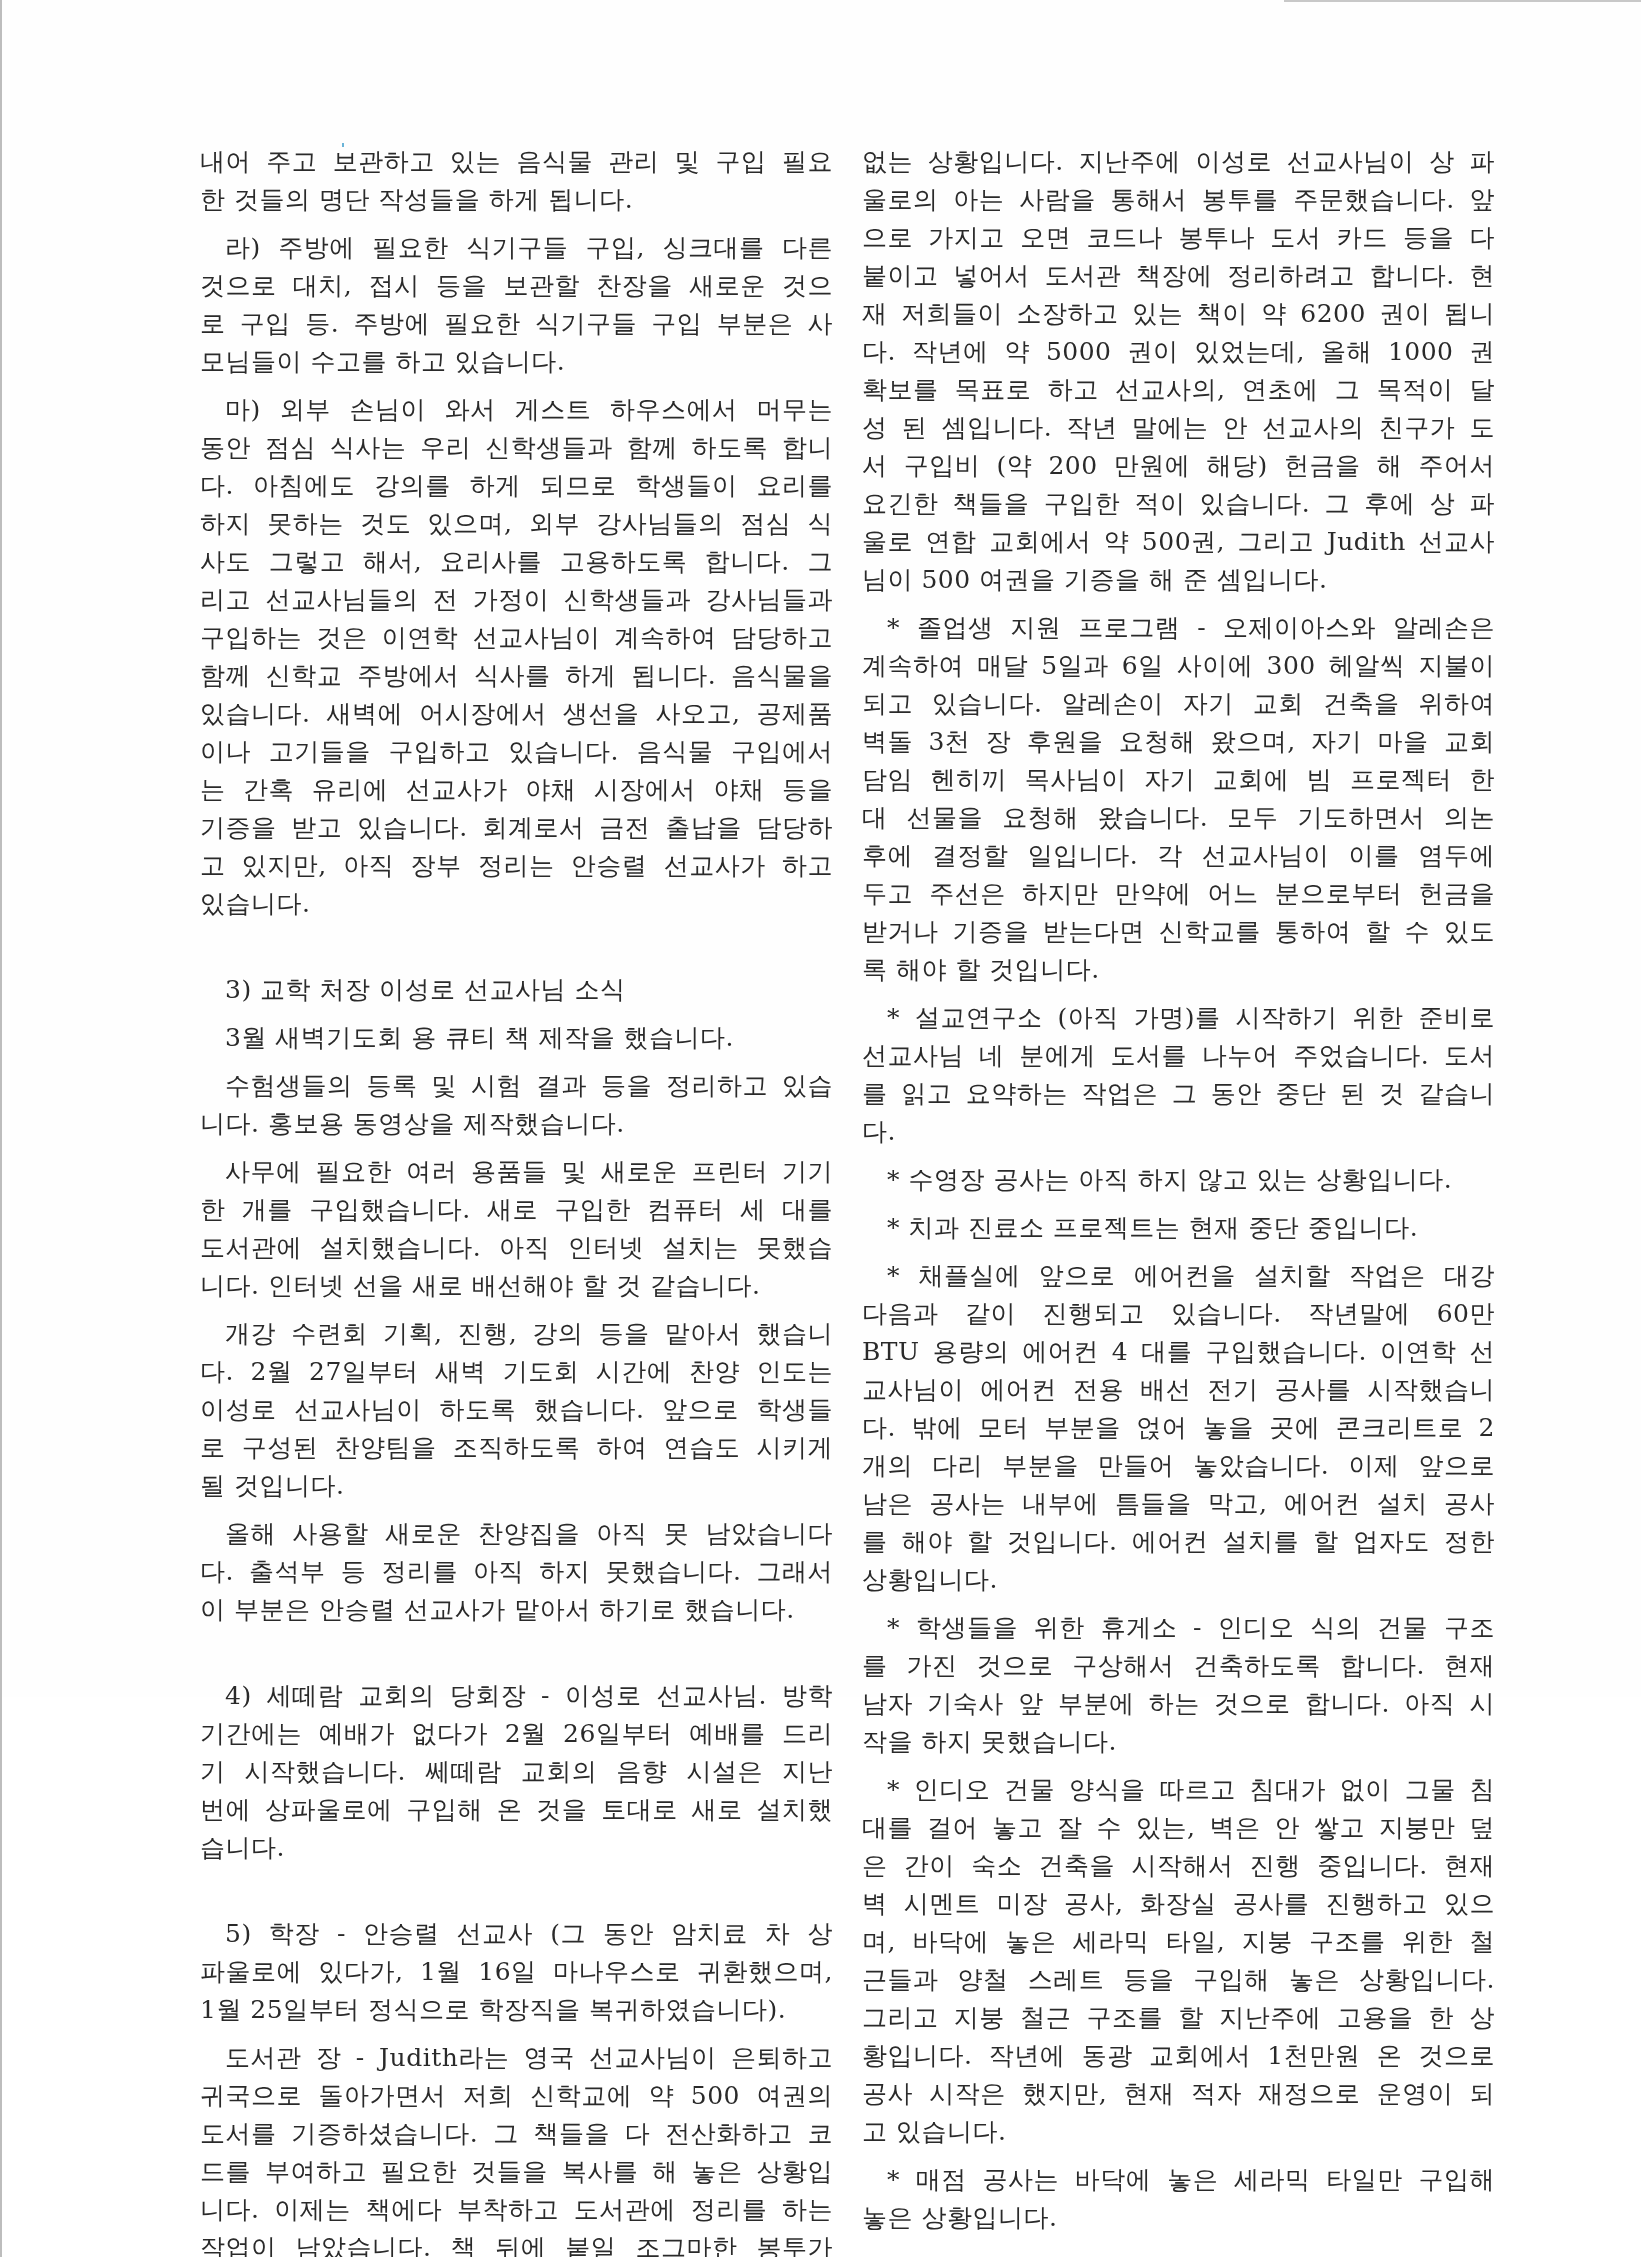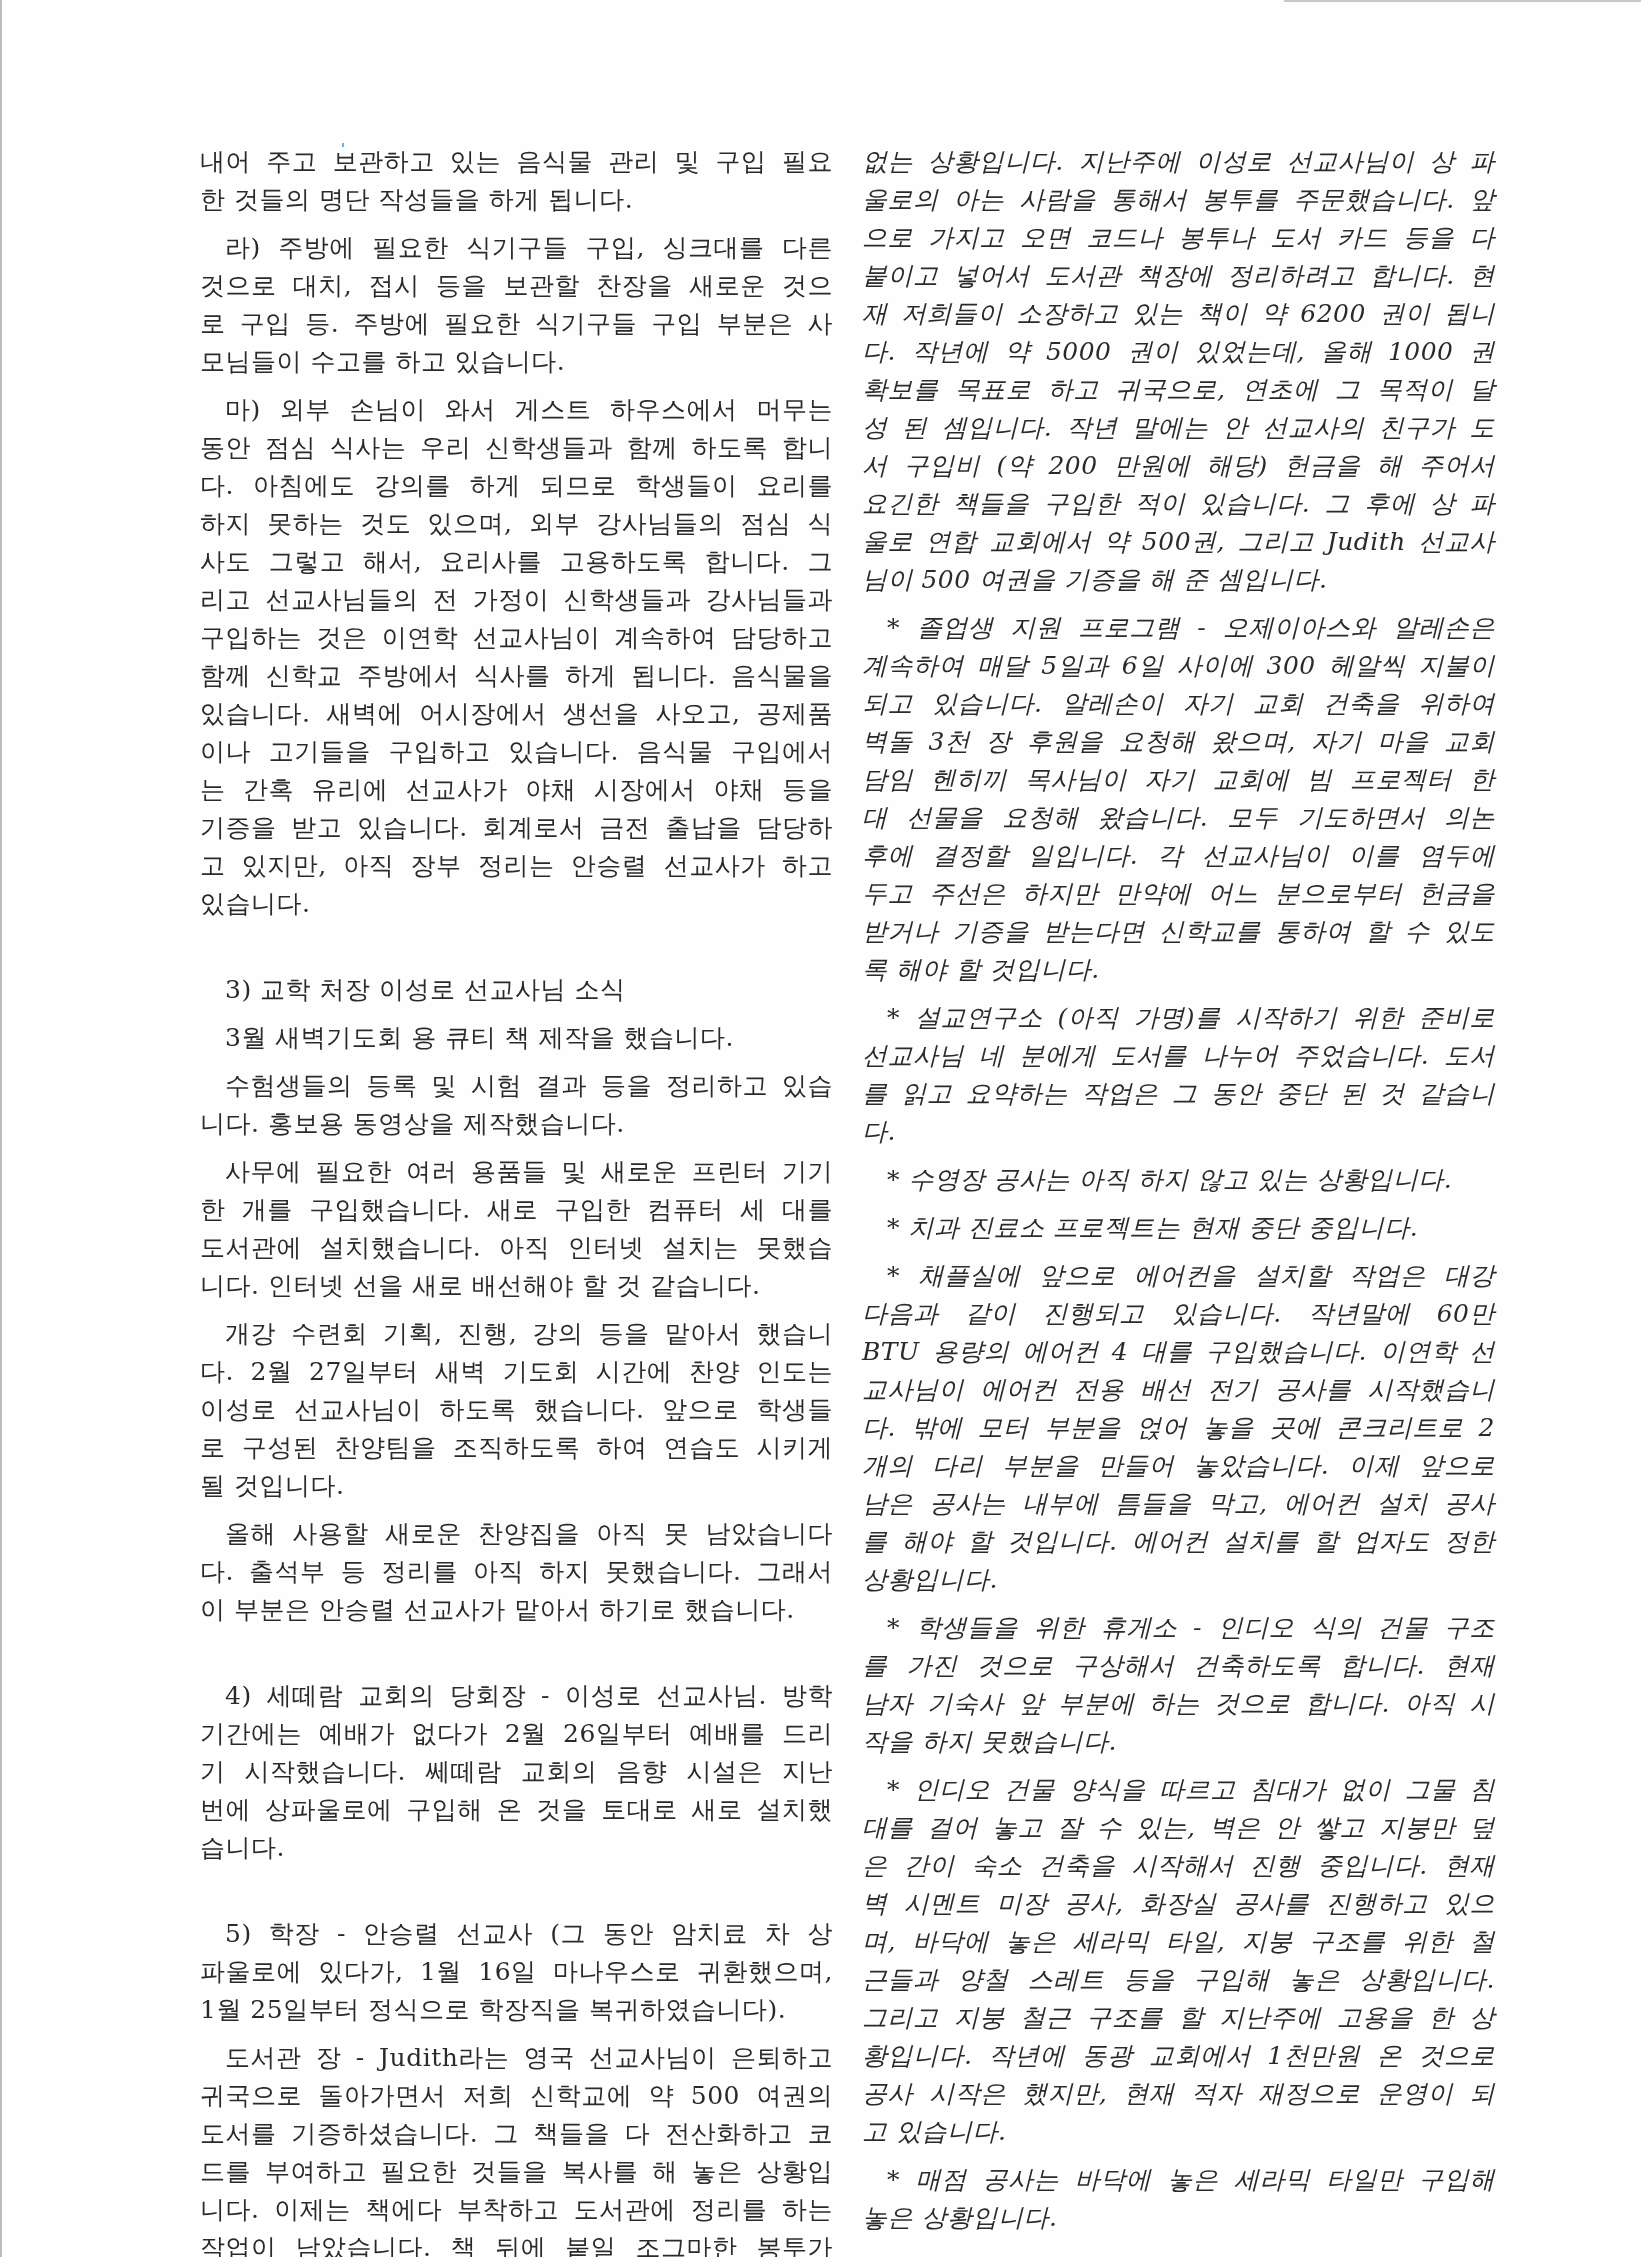--- a/index.html
+++ b/index.html
@@ -3,21 +3,21 @@
 <meta charset="utf-8">
 <style>
   html, body { margin: 0; padding: 0; background: #ffffff; }
   body { width: 1641px; height: 2257px; position: relative; overflow: hidden;
          font-family: "DejaVu Serif", "Liberation Serif", serif; color: #2a2a2a; }
   .page { position: absolute; left: 0; top: 0; width: 1641px; height: 1697px; background: #fefefe; }
   .edge-left { position: absolute; left: 0; top: 0; width: 1.9px; height: 2257px; background: #bdbdbd; }
   .edge-top { position: absolute; left: 1284px; top: 0; width: 357px; height: 1.9px; background: #c8c8c8; }
   .column { position: absolute; top: 143px; width: 633px; }
   .col-left { left: 200px; }
-  .col-right { left: 862px; font-style: italic; }
+  .col-right { left: 862px; }
   .line { height: 38px; line-height: 38px; font-size: 25px; white-space: nowrap;
           text-align: justify; text-align-last: justify; letter-spacing: 0.5px; }
   .line.last { text-align-last: left; }
   .line.indent { padding-left: 25px; margin-top: 10px; }
   .gap { height: 38px; }
   .speck { position: absolute; left: 342px; top: 143px; width: 1.9px; height: 3.9px; background: #6ab4d8; }
 </style>
 </head>
 <body>
 
@@ -81,21 +81,21 @@
       <div class="line">니다. 이제는 책에다 부착하고 도서관에 정리를 하는</div>
       <div class="line">작업이 남았습니다. 책 뒤에 붙일 조그마한 봉투가</div>
     </div>
   <div class="column col-right" id="col-right">
       <div class="line">없는 상황입니다. 지난주에 이성로 선교사님이 상 파</div>
       <div class="line">울로의 아는 사람을 통해서 봉투를 주문했습니다. 앞</div>
       <div class="line">으로 가지고 오면 코드나 봉투나 도서 카드 등을 다</div>
       <div class="line">붙이고 넣어서 도서관 책장에 정리하려고 합니다. 현</div>
       <div class="line">재 저희들이 소장하고 있는 책이 약 6200 권이 됩니</div>
       <div class="line">다. 작년에 약 5000 권이 있었는데, 올해 1000 권</div>
-      <div class="line">확보를 목표로 하고 귀국으로, 연초에 그 목적이 달</div>
+      <div class="line">확보를 목표로 하고 선교사의, 연초에 그 목적이 달</div>
       <div class="line">성 된 셈입니다. 작년 말에는 안 선교사의 친구가 도</div>
       <div class="line">서 구입비 (약 200 만원에 해당) 헌금을 해 주어서</div>
       <div class="line">요긴한 책들을 구입한 적이 있습니다. 그 후에 상 파</div>
       <div class="line">울로 연합 교회에서 약 500권, 그리고 Judith 선교사</div>
       <div class="line last">님이 500 여권을 기증을 해 준 셈입니다.</div>
       <div class="line indent">* 졸업생 지원 프로그램 - 오제이아스와 알레손은</div>
       <div class="line">계속하여 매달 5일과 6일 사이에 300 헤알씩 지불이</div>
       <div class="line">되고 있습니다. 알레손이 자기 교회 건축을 위하여</div>
       <div class="line">벽돌 3천 장 후원을 요청해 왔으며, 자기 마을 교회</div>
       <div class="line">담임 헨히끼 목사님이 자기 교회에 빔 프로젝터 한</div>

